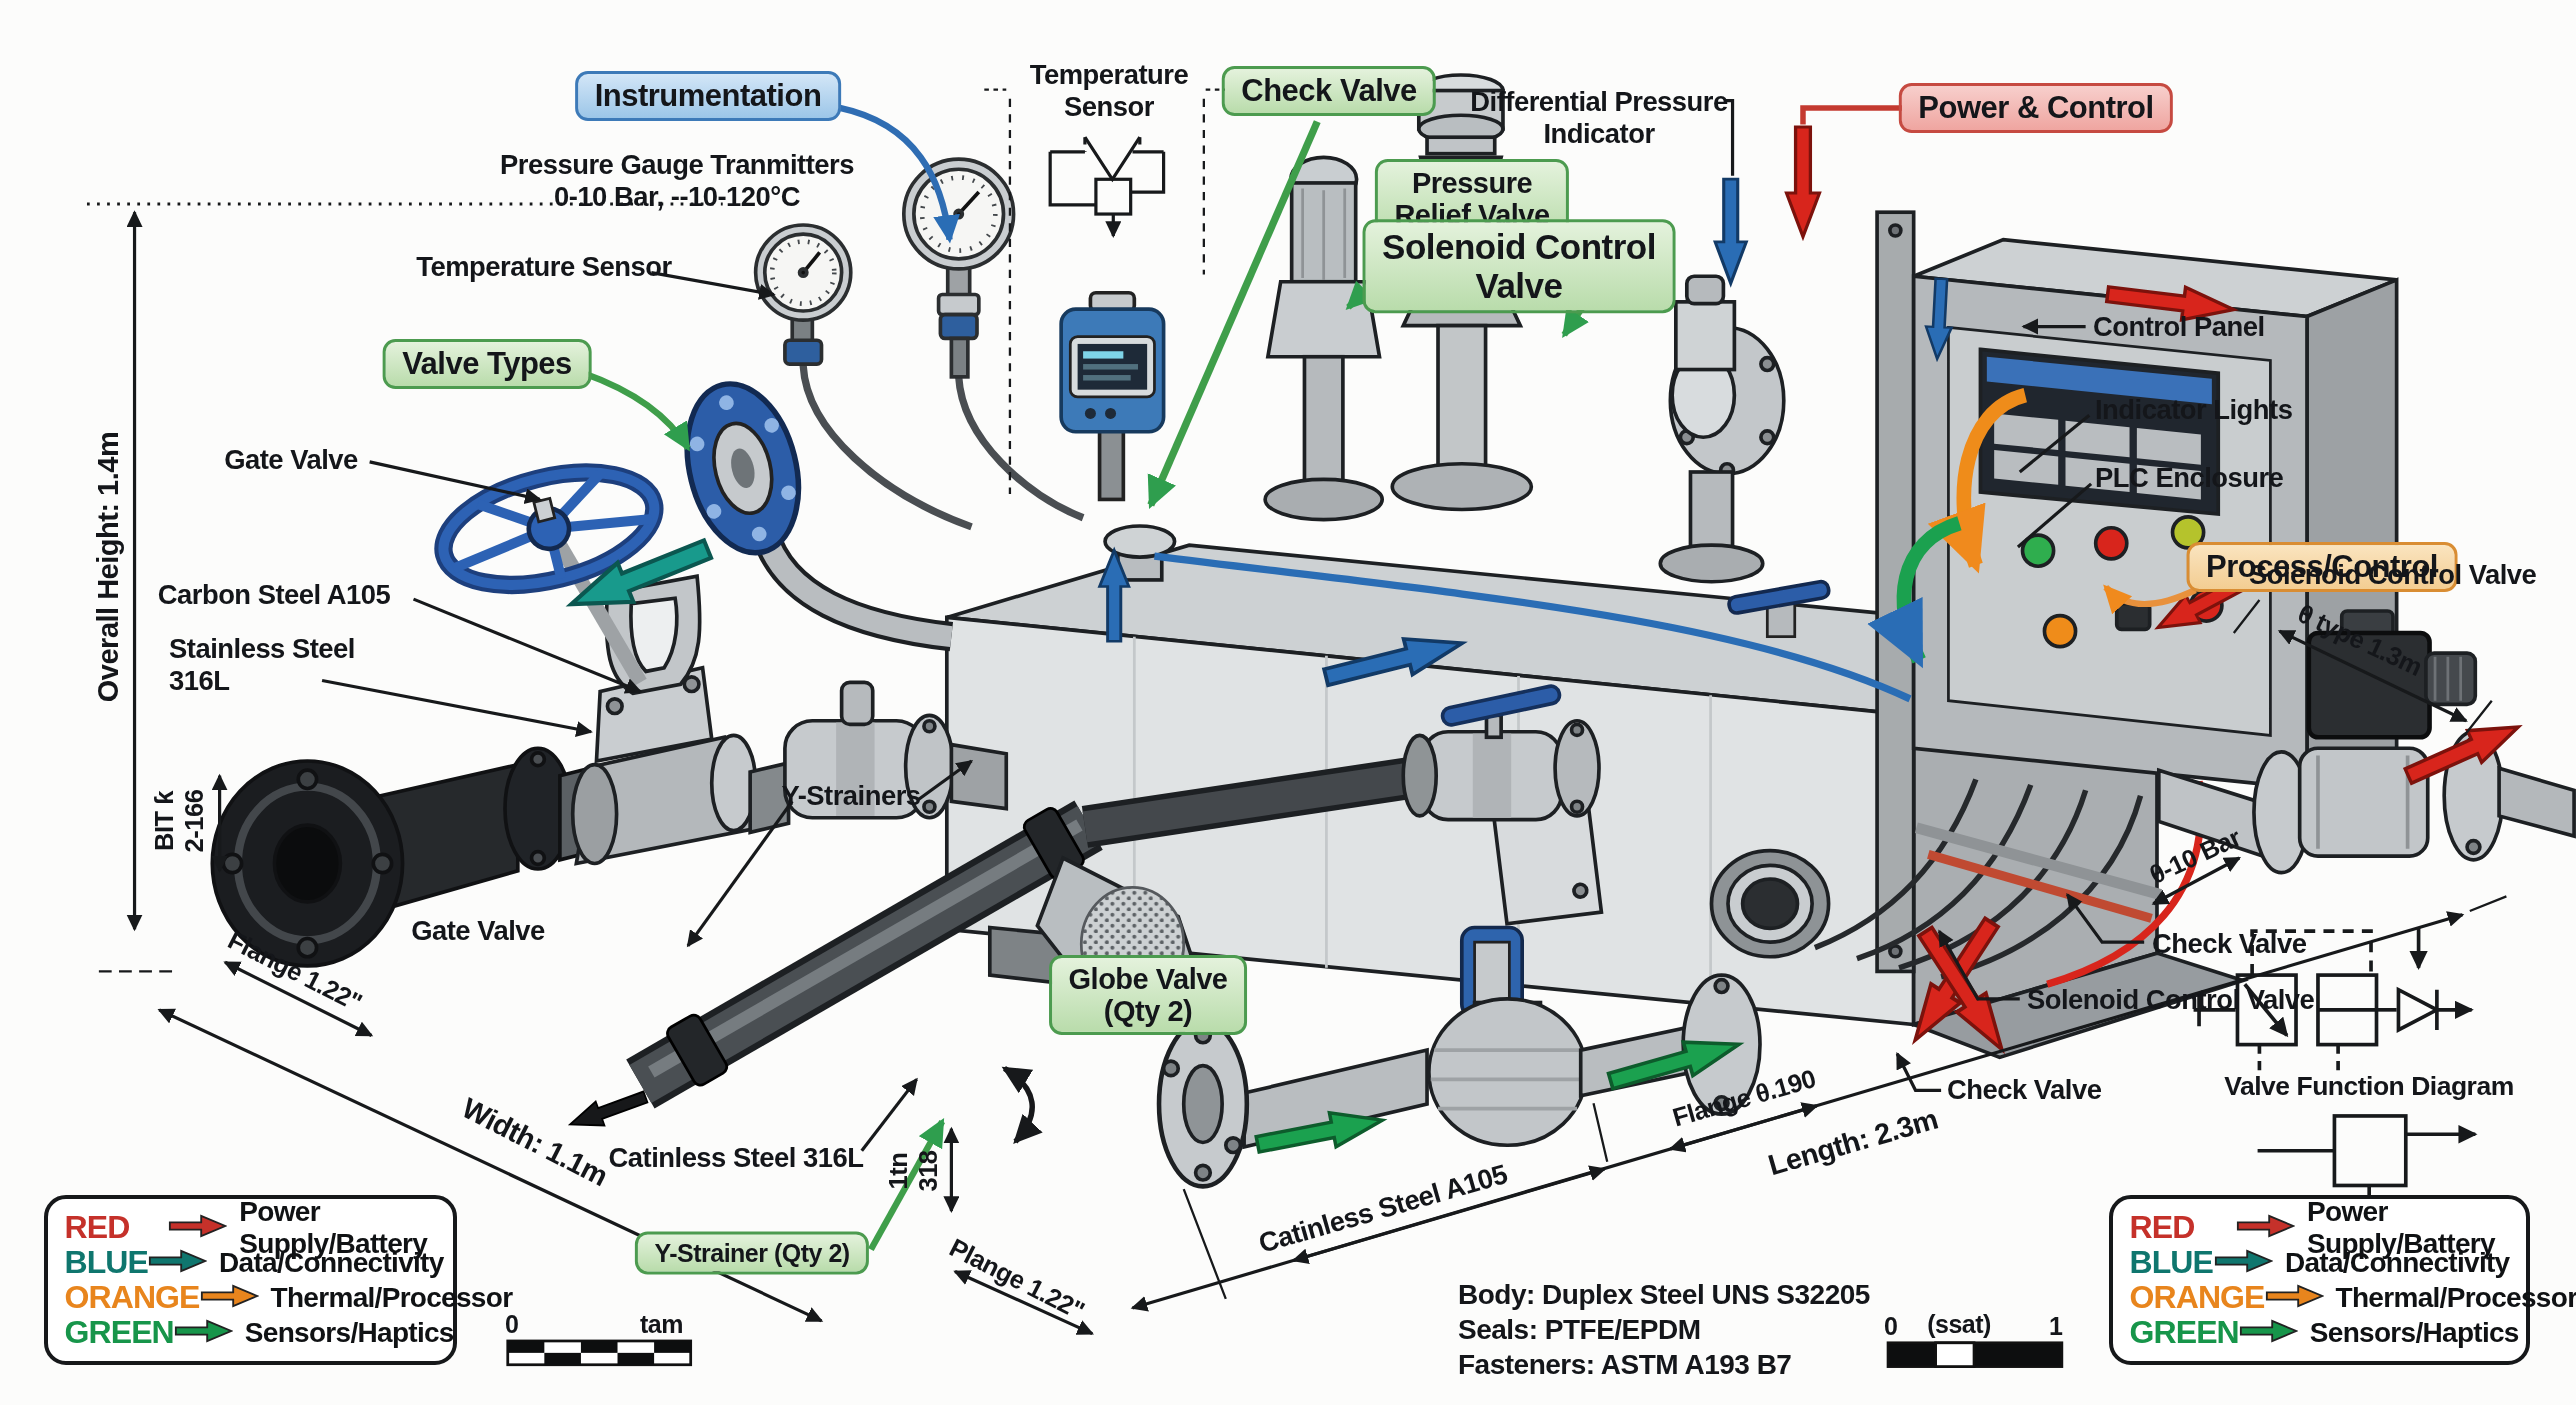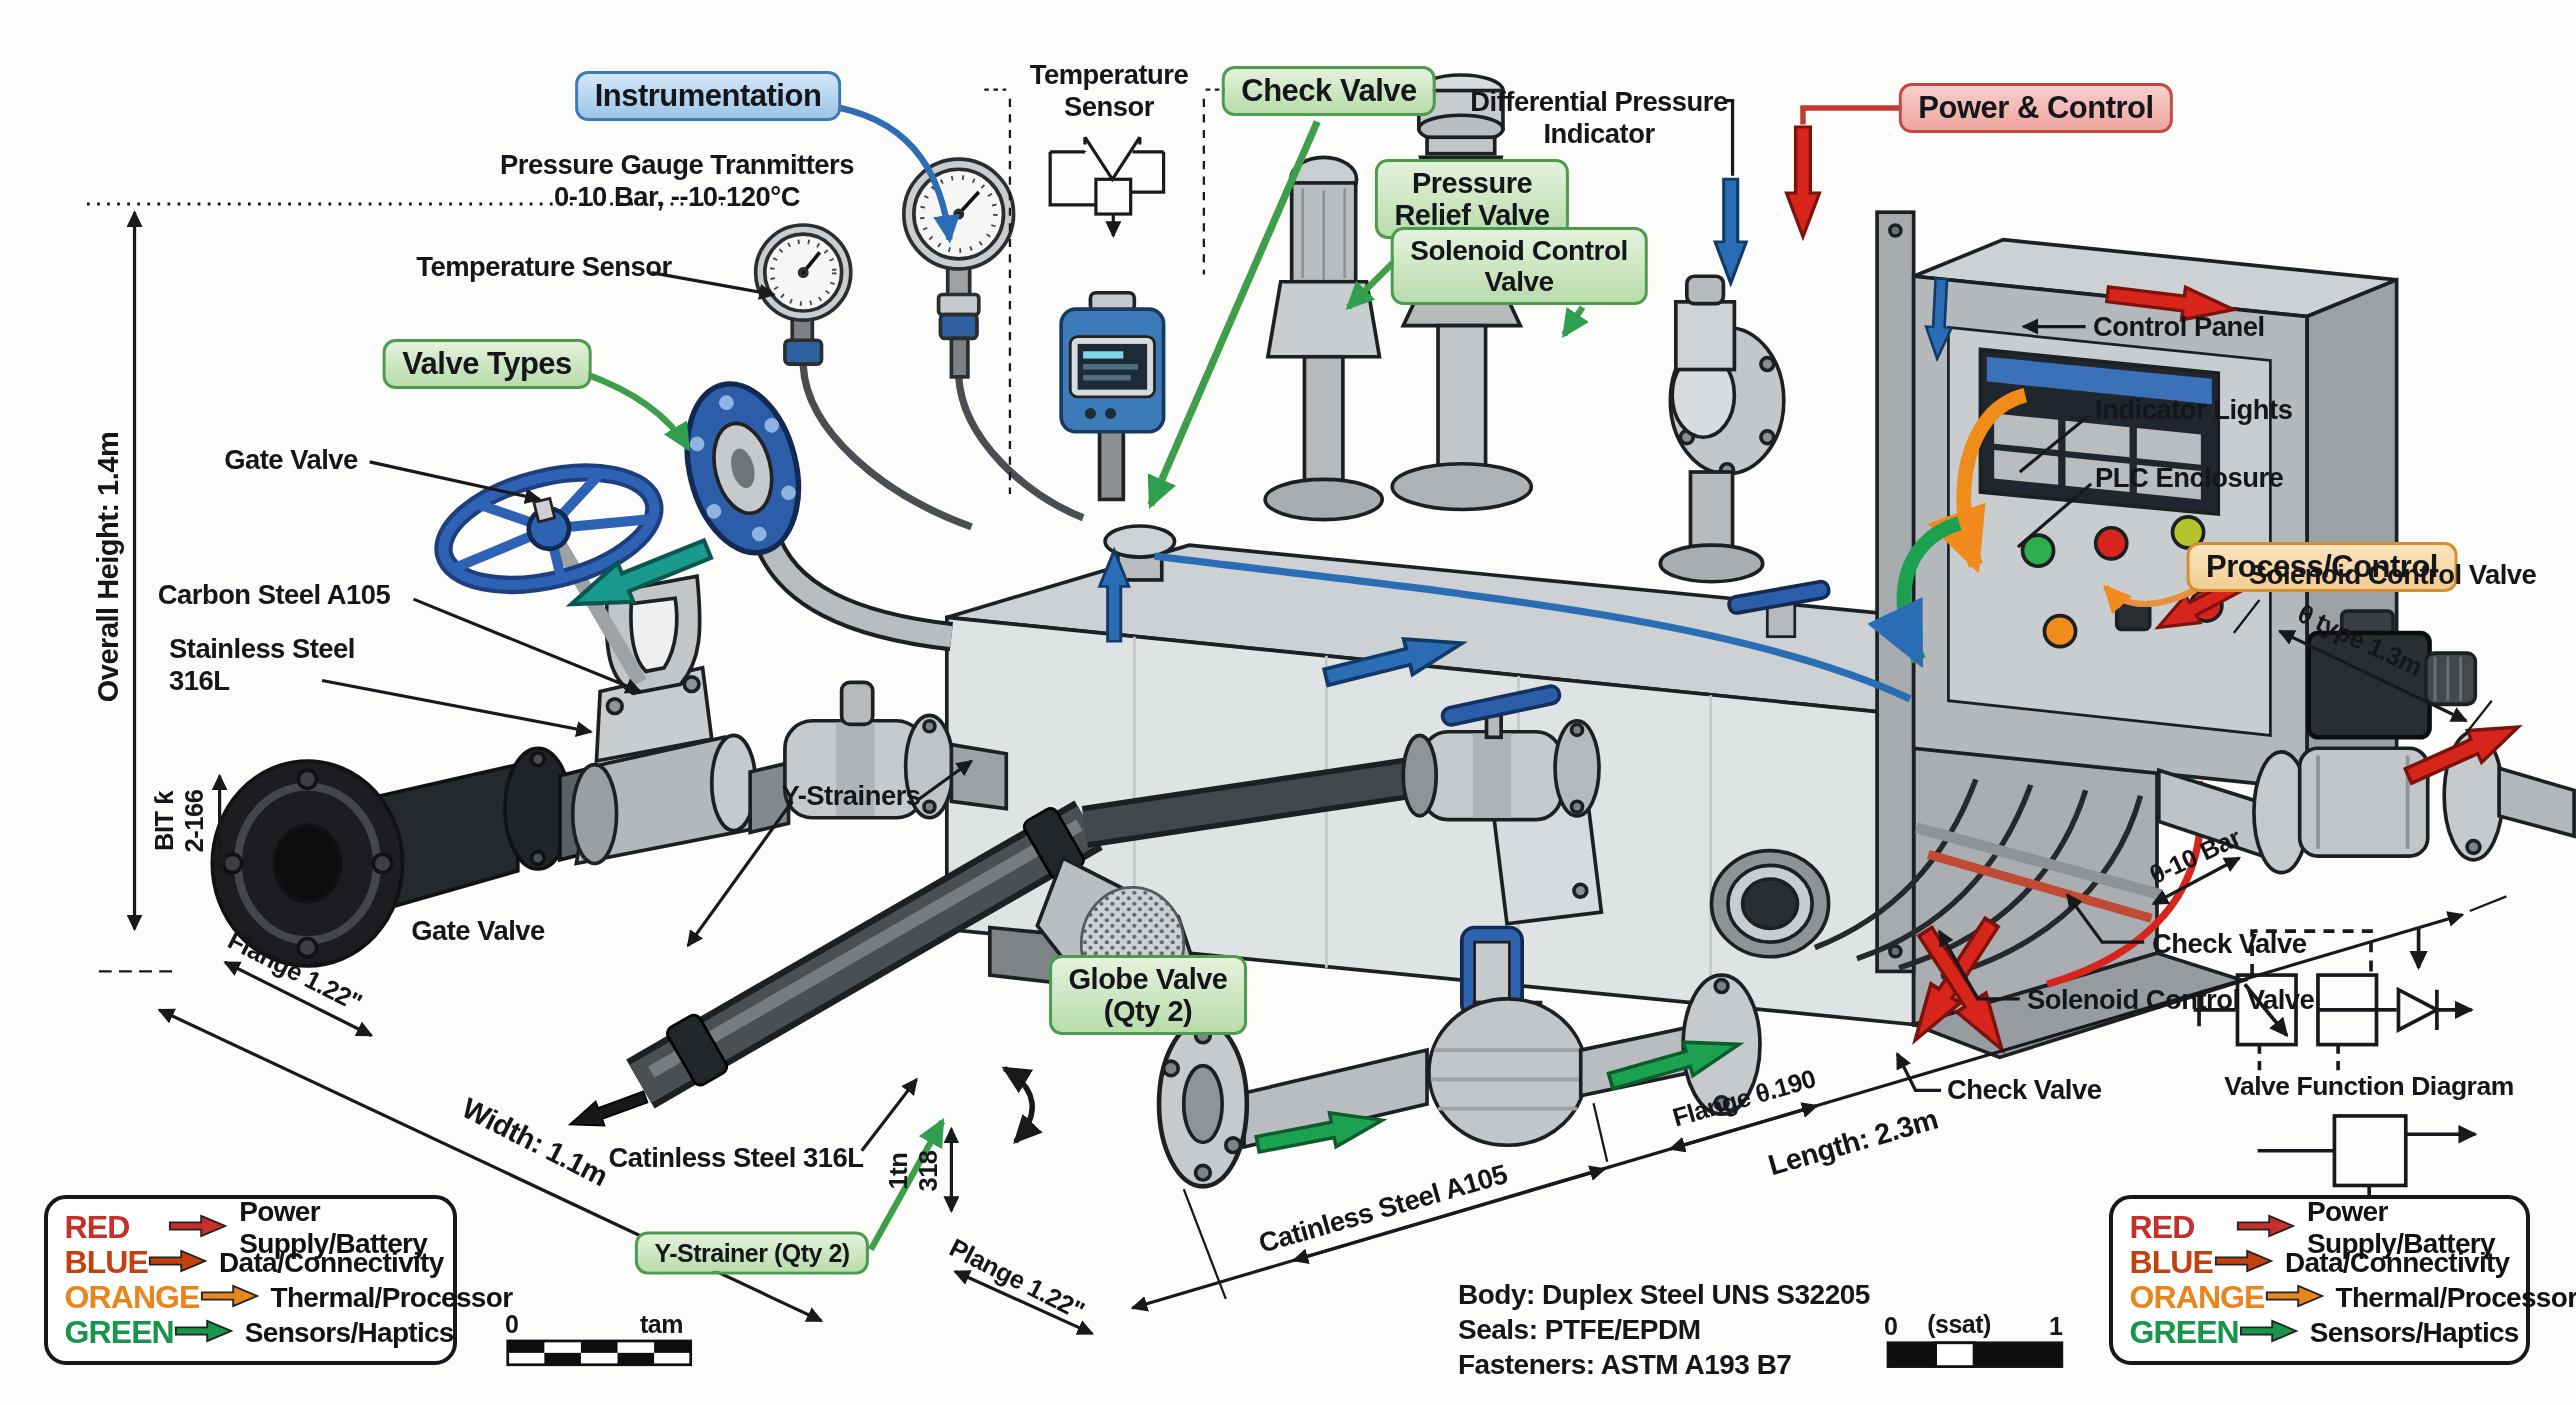--- a/index.html
+++ b/index.html
@@ -24,21 +24,21 @@
   .co.blue{background:linear-gradient(#d3e6f7,#9cc6e8);border:3.7px solid #3d7ab8;}
   .co.red{background:linear-gradient(#f7cfcc,#efa5a0);border:3.7px solid #c64a41;}
   .co.orange{background:linear-gradient(#fae4bf,#f3cd92);border:3.7px solid #d98d33;}
   .legend{position:absolute;width:413px;height:170px;background:#fff;border:4.6px solid #16181a;
           border-radius:22px;box-sizing:border-box;padding:11px 16.5px;display:flex;
           flex-direction:column;justify-content:space-between;}
   .lrow{display:flex;align-items:center;height:35px;}
   .lname{width:145px;font-weight:700;font-size:32px;letter-spacing:-0.9px;}
   .larr{width:71px;flex:0 0 71px;}
   .llab{font-weight:700;font-size:28px;color:#101214;letter-spacing:-0.7px;}
-  .lr{color:#c5312a}.lb{color:#c2410c}.lo{color:#e8851d}.lg{color:#17954a}
+  .lr{color:#c5312a}.lb{color:#0f766e}.lo{color:#e8851d}.lg{color:#17954a}
   .dim{font-size:25.6px;}
   .spec{font-size:28px;line-height:35px;}
   .sc{font-size:25px;font-weight:700;}
 </style>
 </head>
 <body>
 
 <div id="stage">
 
 <svg id="art" width="2576" height="1405" viewBox="0 0 2816 1536">
@@ -445,21 +445,21 @@
 </g>
 </svg>
 
 <div class="co blue" style="left:708px;top:96px;">Instrumentation</div>
 <div class="co green" style="left:1329px;top:91px;">Check Valve</div>
 <div class="co red" style="left:2036px;top:108px;">Power &amp; Control</div>
 <div class="co green" style="left:1472px;top:199px;font-size:29px;">
   <div>Pressure</div>
   <div>Relief Valve</div>
 </div>
-<div class="co green" style="left:1519px;top:266px;font-size:28px;">
+<div class="co green" style="left:1519px;top:266px;font-size:35px;">
   <div>Solenoid Control</div>
   <div>Valve</div>
 </div>
 <div class="co orange" style="left:2322px;top:567px;">Process/Control</div>
 <div class="co green" style="left:487px;top:364px;">Valve Types</div>
 <div class="co green tr" style="left:1148px;top:995px;font-size:29px;">
   <div>Globe Valve</div>
   <div>(Qty 2)</div>
 </div>
 <div class="co green" style="left:752px;top:1253px;font-size:25px;">Y-Strainer (Qty 2)</div>

